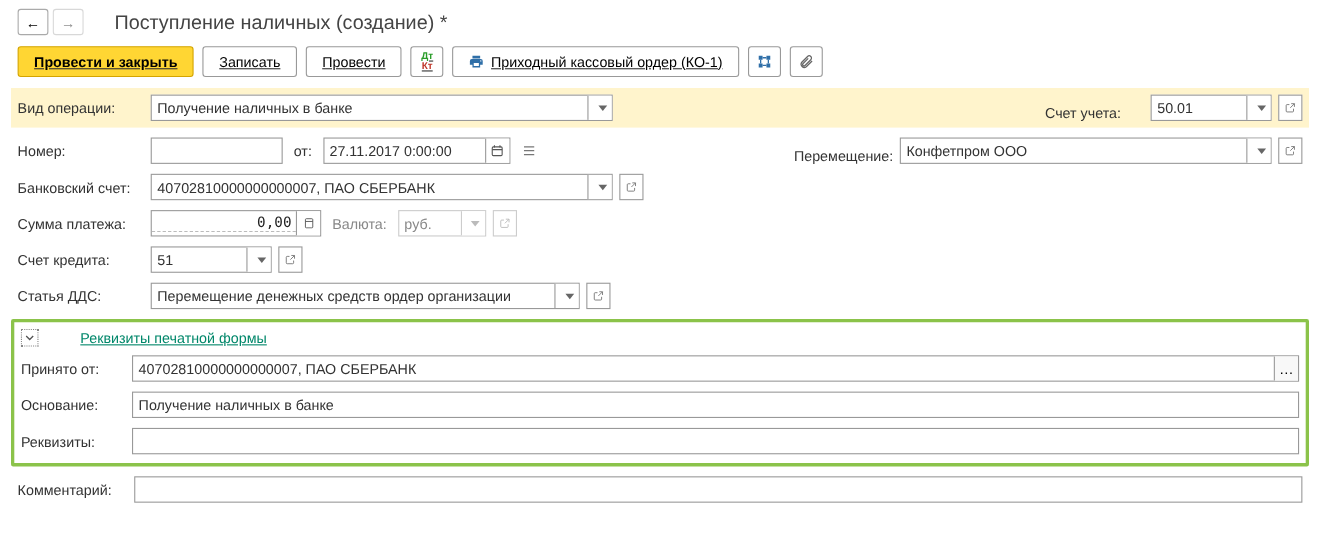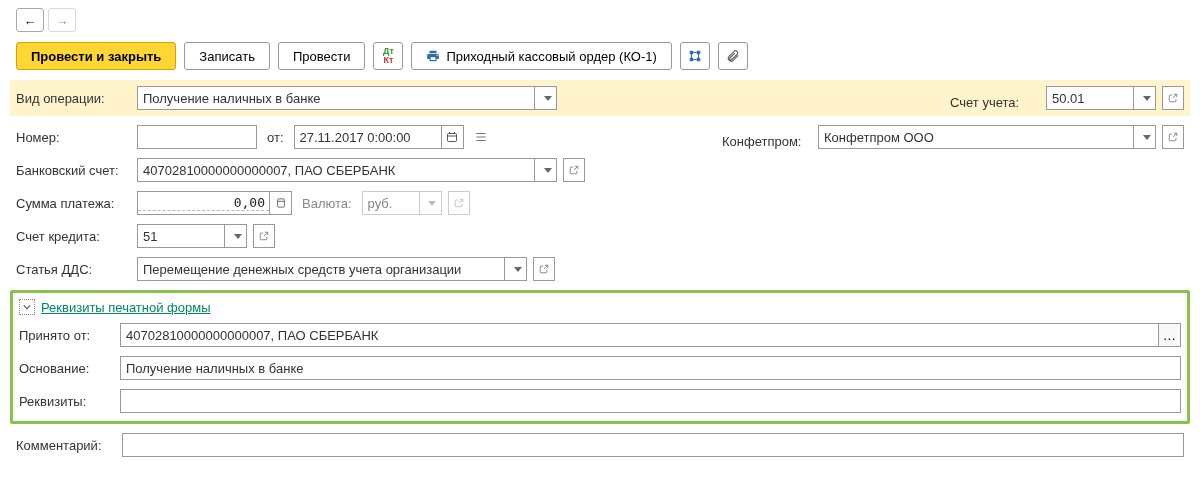--- a/index.html
+++ b/index.html
@@ -18,21 +18,21 @@
     border-radius: 3px;
     display: flex; align-items: center; justify-content: center;
     cursor: pointer;
     margin-right: 4px;
     font-size: 13px;
     line-height: 1;
   }
   .page-title { font-size: 18px; margin-left: 24px; color: #444; }
   .toolbar {
     display: flex; align-items: center; gap: 8px;
-    margin-bottom: 10px; flex-wrap: wrap;
+    margin-bottom: 10px; flex-wrap: wrap; text-decoration: underline;
   }
   .btn {
     height: 28px;
     border: 1px solid #999;
     background: #fff;
     border-radius: 3px;
     padding: 0 14px;
     font-size: 13px;
     cursor: pointer;
     display: flex; align-items: center; gap: 6px;
@@ -108,20 +108,21 @@
     padding: 6px;
     margin: 0 -6px 9px -6px;
     border-radius: 2px;
   }
   .section-header {
     display: flex; align-items: center;
     color: #00876a;
     text-decoration: underline;
     font-size: 13px;
     margin-bottom: 8px;
+    gap: 32px;
   }
   .chev-box {
     width: 16px; height: 16px;
     border: 1px dotted #888;
     display: flex; align-items: center; justify-content: center;
     margin-right: 6px;
     color: #555;
     font-size: 10px;
   }
   .wide-input {
@@ -142,20 +143,21 @@
   .icon-dt { color: #2a9d2a; }
   .icon-kt { color: #c0392b; }
   svg { display: block; }
 </style>
 </head>
 <body>
 
 <div class="title-row">
   <button class="nav-btn">←</button>
   <button class="nav-btn" style="opacity:.45">→</button>
+  <span class="page-title">Поступление наличных (создание) *</span>
 </div>
 
 <div class="toolbar">
   <button class="btn btn-yellow">
     <span>Провести и закрыть</span>
   </button>
   <button class="btn">
     <span>Записать</span>
   </button>
   <button class="btn">
@@ -222,21 +224,21 @@
         </svg>
     </button>
   </div>
   <button class="sq-btn" style="border:none;">
     <svg width="14" height="14" viewBox="0 0 24 24">
         <path stroke="#777" stroke-width="2" d="M4 6h16M4 12h16M4 18h16"></path>
       </svg>
   </button>
 
   <div class="right-col">
-    <span class="label" style="min-width:90px">Конфетпром:</span>
+    <span class="label" style="min-width:90px">Перемещение:</span>
     <div class="composite" style="width:338px">
       <span class="val">Конфетпром ООО</span>
       <button class="aux-btn">
           <span class="dropdown-caret"></span>
         </button>
     </div>
     <button class="sq-btn ext-btn">
       <svg width="10" height="10" viewBox="0 0 24 24">
           <path fill="none" stroke="#777" stroke-width="2" d="M14 3h7v7M21 3l-9 9M10 5H5a2 2 0 0 0-2 2v12a2 2 0 0 0 2 2h12a2 2 0 0 0 2-2v-5"></path>
         </svg>
@@ -295,21 +297,21 @@
   <button class="sq-btn ext-btn">
     <svg width="10" height="10" viewBox="0 0 24 24">
         <path fill="none" stroke="#777" stroke-width="2" d="M14 3h7v7M21 3l-9 9M10 5H5a2 2 0 0 0-2 2v12a2 2 0 0 0 2 2h12a2 2 0 0 0 2-2v-5"></path>
       </svg>
   </button>
 </div>
 
 <div class="form-row">
   <span class="label">Статья ДДС:</span>
   <div class="composite" style="width:390px">
-    <span class="val">Перемещение денежных средств учета организации</span>
+    <span class="val">Перемещение денежных средств ордер организации</span>
     <button class="aux-btn">
         <span class="dropdown-caret"></span>
       </button>
   </div>
   <button class="sq-btn ext-btn">
     <svg width="10" height="10" viewBox="0 0 24 24">
         <path fill="none" stroke="#777" stroke-width="2" d="M14 3h7v7M21 3l-9 9M10 5H5a2 2 0 0 0-2 2v12a2 2 0 0 0 2 2h12a2 2 0 0 0 2-2v-5"></path>
       </svg>
   </button>
 </div>

